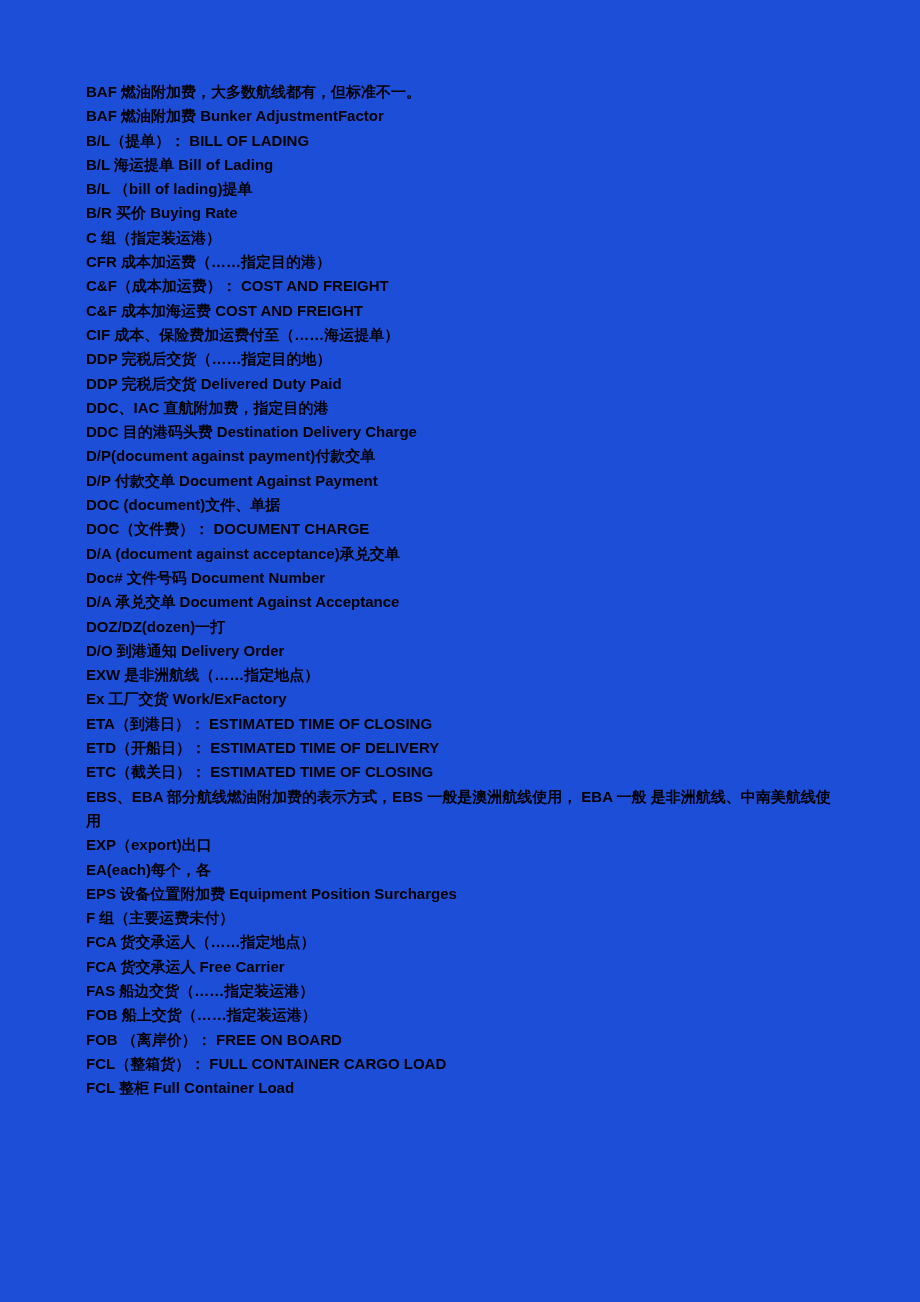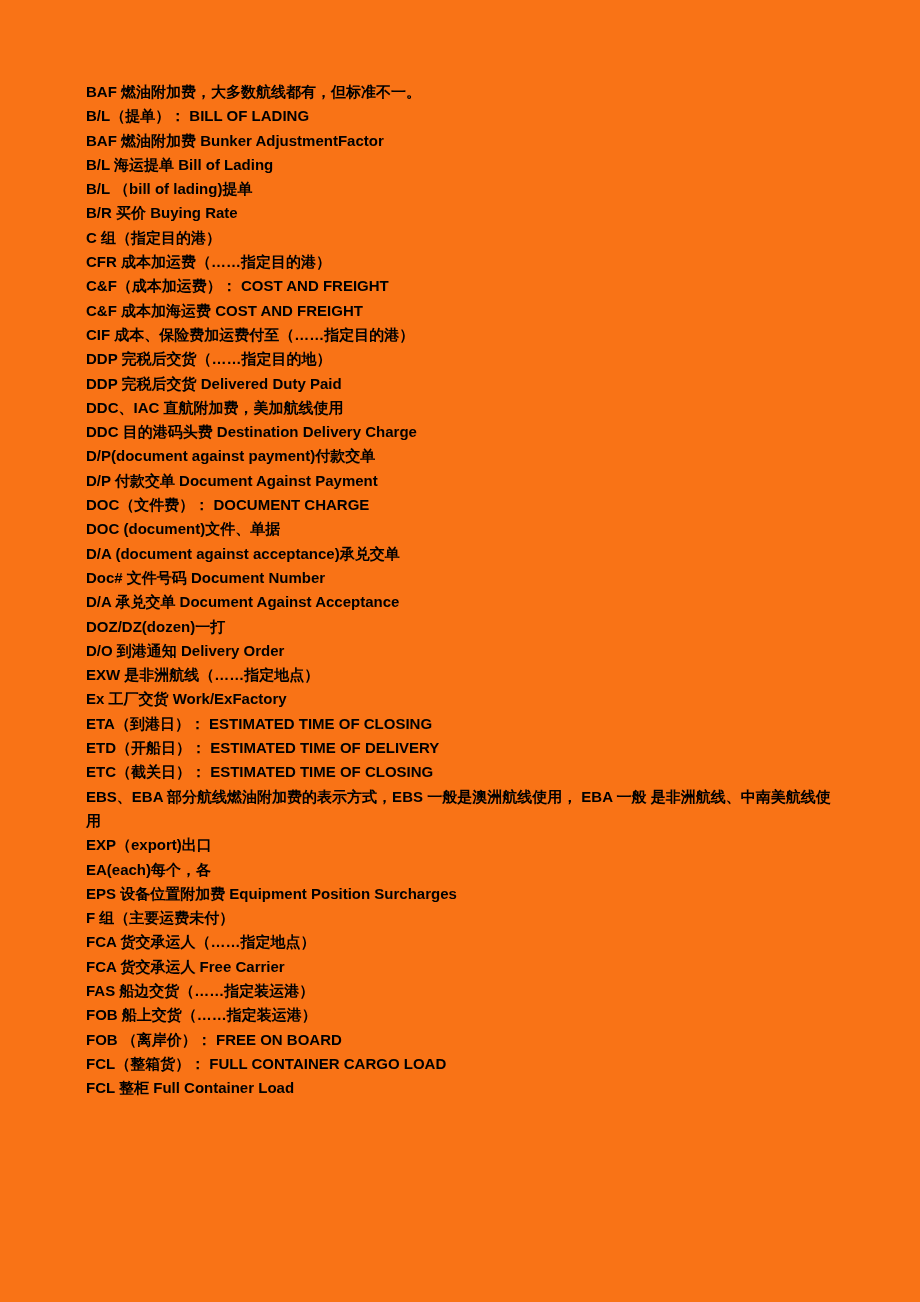--- a/index.html
+++ b/index.html
@@ -12,21 +12,21 @@
     width: 920px;
     height: 1302px;
     font-family: "Liberation Sans", "DejaVu Sans", sans-serif;
     color: #000000;
     -webkit-font-smoothing: none;
   }
   #page {
     position: relative;
     width: 920px;
     height: 1302px;
-    background: #f97316;
+    background: #1d4ed8;
     box-sizing: border-box;
     padding: 80px 86px 0 86px;
   }
   #glossary {
     width: 748px;
   }
   .line {
     font-size: 15px;
     font-weight: bold;
     line-height: 24.3px;
@@ -36,38 +36,38 @@
     text-align: left;
     margin: 0;
   }
 </style>
 </head>
 <body>
 
 <div id="page">
   <div id="glossary">
       <p class="line">BAF 燃油附加费，大多数航线都有，但标准不一。</p>
+      <p class="line">BAF 燃油附加费 Bunker AdjustmentFactor</p>
       <p class="line">B/L（提单）： BILL OF LADING</p>
-      <p class="line">BAF 燃油附加费 Bunker AdjustmentFactor</p>
       <p class="line">B/L 海运提单 Bill of Lading</p>
       <p class="line">B/L （bill of lading)提单</p>
       <p class="line">B/R 买价 Buying Rate</p>
-      <p class="line">C 组（指定目的港）</p>
+      <p class="line">C 组（指定装运港）</p>
       <p class="line">CFR 成本加运费（……指定目的港）</p>
       <p class="line">C&amp;F（成本加运费）： COST AND FREIGHT</p>
       <p class="line">C&amp;F 成本加海运费 COST AND FREIGHT</p>
-      <p class="line">CIF 成本、保险费加运费付至（……指定目的港）</p>
+      <p class="line">CIF 成本、保险费加运费付至（……海运提单）</p>
       <p class="line">DDP 完税后交货（……指定目的地）</p>
       <p class="line">DDP 完税后交货 Delivered Duty Paid</p>
-      <p class="line">DDC、IAC 直航附加费，美加航线使用</p>
+      <p class="line">DDC、IAC 直航附加费，指定目的港</p>
       <p class="line">DDC 目的港码头费 Destination Delivery Charge</p>
       <p class="line">D/P(document against payment)付款交单</p>
       <p class="line">D/P 付款交单 Document Against Payment</p>
+      <p class="line">DOC (document)文件、单据</p>
       <p class="line">DOC（文件费）： DOCUMENT CHARGE</p>
-      <p class="line">DOC (document)文件、单据</p>
       <p class="line">D/A (document against acceptance)承兑交单</p>
       <p class="line">Doc# 文件号码 Document Number</p>
       <p class="line">D/A 承兑交单 Document Against Acceptance</p>
       <p class="line">DOZ/DZ(dozen)一打</p>
       <p class="line">D/O 到港通知 Delivery Order</p>
       <p class="line">EXW 是非洲航线（……指定地点）</p>
       <p class="line">Ex 工厂交货 Work/ExFactory</p>
       <p class="line">ETA（到港日）： ESTIMATED TIME OF CLOSING</p>
       <p class="line">ETD（开船日）： ESTIMATED TIME OF DELIVERY</p>
       <p class="line">ETC（截关日）： ESTIMATED TIME OF CLOSING</p>

